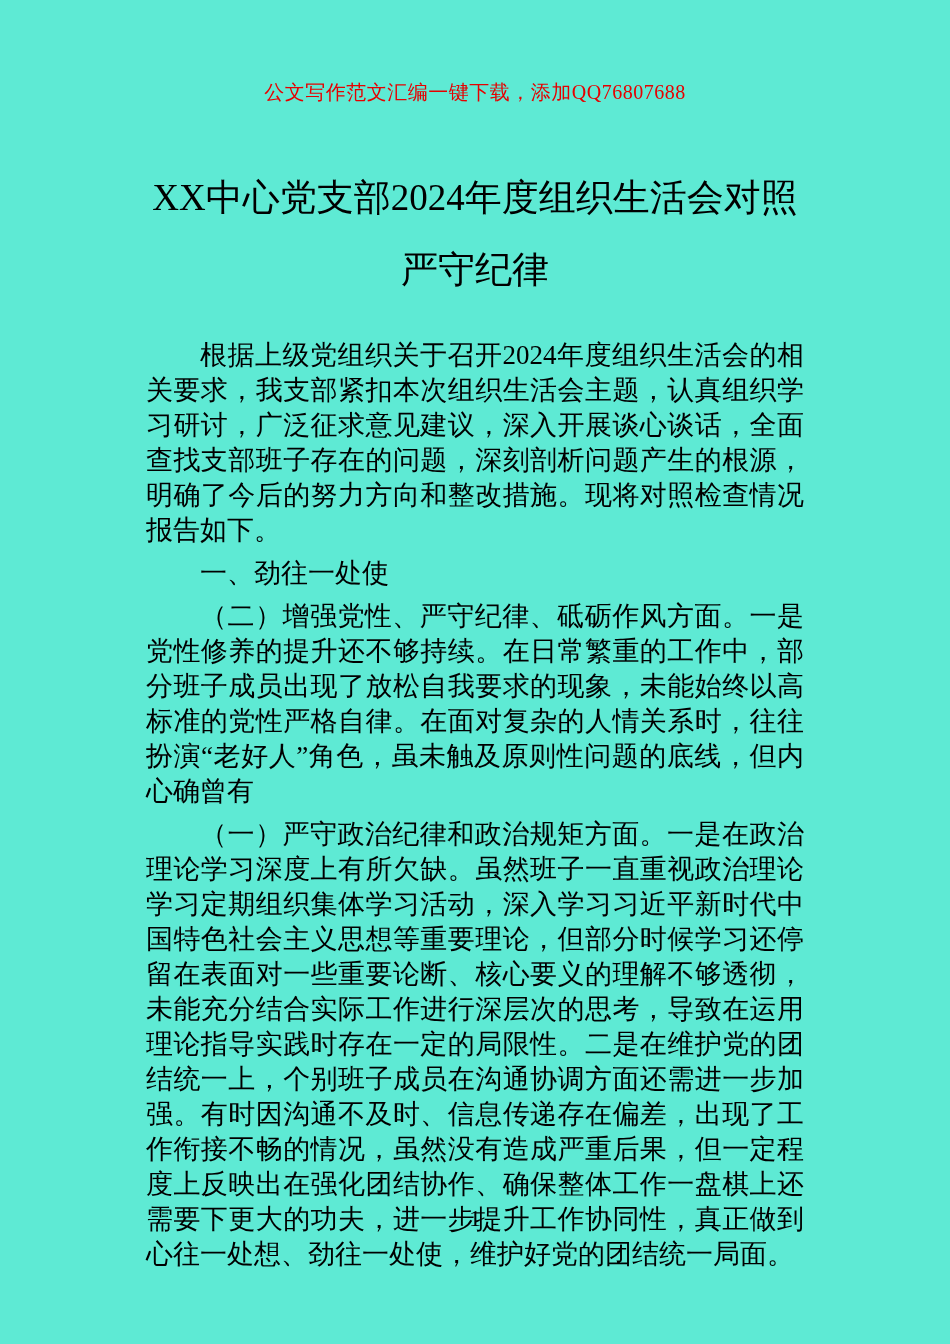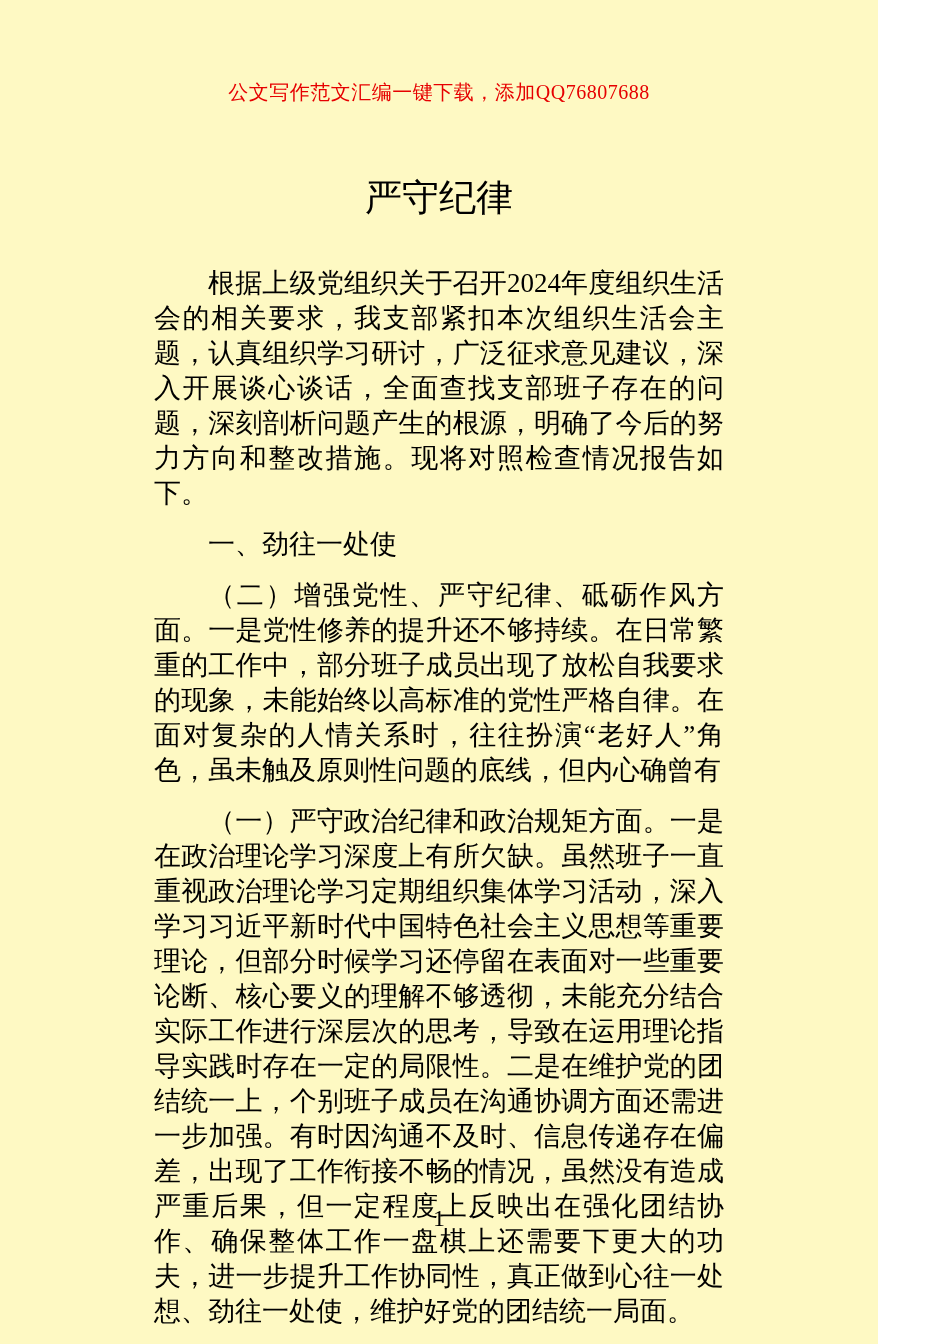--- a/index.html
+++ b/index.html
@@ -10,25 +10,25 @@
   body {
     width: 950px;
     height: 1344px;
     position: relative;
     font-family: "Liberation Serif", "DejaVu Serif", serif;
     color: #000000;
     overflow: hidden;
   }
   .page {
     position: relative;
-    width: 878px;
+    width: 950px;
     height: 1344px;
     box-sizing: border-box;
     padding: 80px 138px 0 138px;
-    background: #fef9c3;
+    background: #5eead4;
   }
   .notice {
     text-align: center;
     font-size: 20px;
     line-height: 24px;
     letter-spacing: 0.5px;
   }
   .title {
     margin: 58px 0 0 0;
     font-size: 37px;
@@ -39,21 +39,21 @@
   .title .title-line {
     display: block;
   }
   .content {
     margin-top: 32px;
     font-size: 27px;
     line-height: 35px;
     text-align: justify;
   }
   .content p {
-    margin: 16px;
+    margin: 8px;
     padding: 0;
     text-indent: 2em;
     word-break: break-all;
   }
   .page-number {
     position: absolute;
     bottom: 112px;
     left: 0;
     width: 100%;
     text-align: center;
@@ -62,20 +62,21 @@
   }
 </style>
 </head>
 <body>
 
 <div class="page">
 
   <div class="notice" style="color: rgb(230, 0, 0);">公文写作范文汇编一键下载，添加QQ76807688</div>
 
   <h1 class="title">
+    <span class="title-line">XX中心党支部2024年度组织生活会对照</span>
     <span class="title-line">严守纪律</span>
   </h1>
 
   <div class="content" id="document-body">
       <p>根据上级党组织关于召开2024年度组织生活会的相关要求，我支部紧扣本次组织生活会主题，认真组织学习研讨，广泛征求意见建议，深入开展谈心谈话，全面查找支部班子存在的问题，深刻剖析问题产生的根源，明确了今后的努力方向和整改措施。现将对照检查情况报告如下。</p>
       <p>一、劲往一处使</p>
       <p>（二）增强党性、严守纪律、砥砺作风方面。一是党性修养的提升还不够持续。在日常繁重的工作中，部分班子成员出现了放松自我要求的现象，未能始终以高标准的党性严格自律。在面对复杂的人情关系时，往往扮演“老好人”角色，虽未触及原则性问题的底线，但内心确曾有</p>
       <p>（一）严守政治纪律和政治规矩方面。一是在政治理论学习深度上有所欠缺。虽然班子一直重视政治理论学习定期组织集体学习活动，深入学习习近平新时代中国特色社会主义思想等重要理论，但部分时候学习还停留在表面对一些重要论断、核心要义的理解不够透彻，未能充分结合实际工作进行深层次的思考，导致在运用理论指导实践时存在一定的局限性。二是在维护党的团结统一上，个别班子成员在沟通协调方面还需进一步加强。有时因沟通不及时、信息传递存在偏差，出现了工作衔接不畅的情况，虽然没有造成严重后果，但一定程度上反映出在强化团结协作、确保整体工作一盘棋上还需要下更大的功夫，进一步提升工作协同性，真正做到心往一处想、劲往一处使，维护好党的团结统一局面。</p>
     </div>
 

